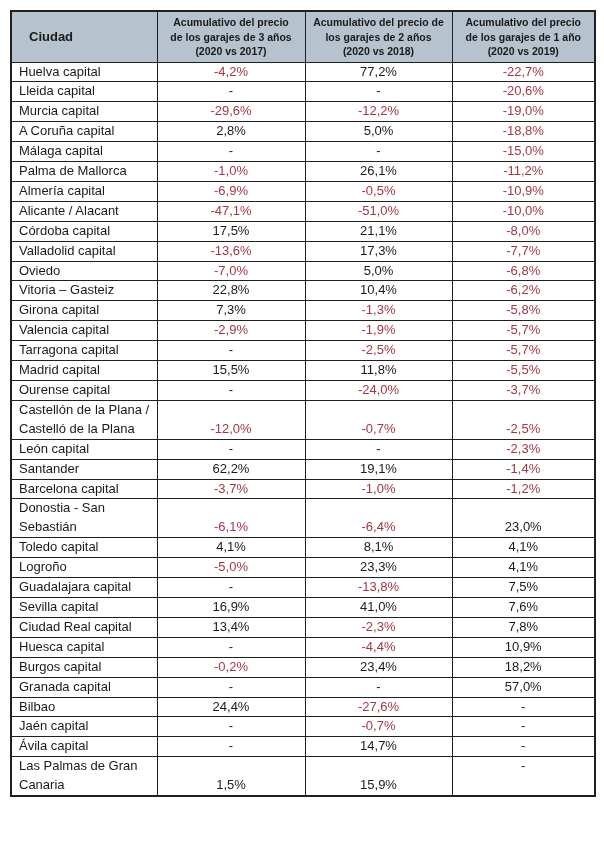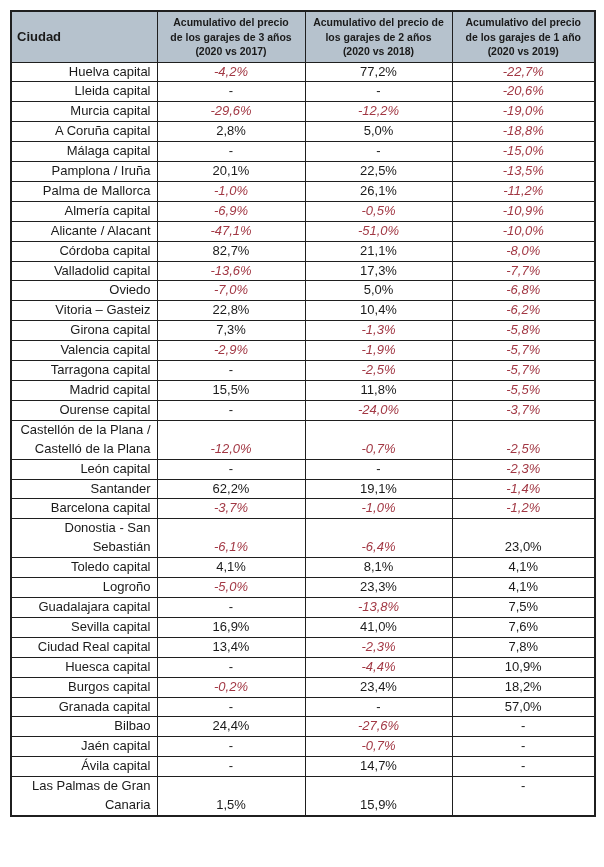--- a/index.html
+++ b/index.html
@@ -33,41 +33,40 @@
     font-size: 10.5px;
     line-height: 14.5px;
     vertical-align: middle;
     white-space: pre-line;
     padding: 3px 2px;
     color: var(--text, #1a1a1a);
   }
   .garage-table th.city-h {
     text-align: left;
     font-size: 13px;
-    padding-left: 5px;
+    padding-left: 17px;
     white-space: normal;
   }
   .garage-table td {
     font-size: 13px;
     line-height: 18.9px;
     height: 18.9px;
     vertical-align: bottom;
     padding: 0;
     white-space: pre-line;
   }
   .garage-table td.city {
-    text-align: right;
+    text-align: left;
     padding: 0 6px 0 7px;
   }
   .garage-table td.val {
     text-align: center;
   }
   .garage-table td.neg {
     color: var(--negative, #a23844);
-    font-style: italic;
   }
 </style>
 </head>
 <body>
 
 <div class="page">
   <table class="garage-table">
     <colgroup>
       <col style="width:146px">
       <col style="width:148px">
@@ -113,46 +112,40 @@
           <td class="val">5,0%</td>
           <td class="val neg">-18,8%</td>
         </tr>
         <tr>
           <td class="city">Málaga capital</td>
           <td class="val">-</td>
           <td class="val">-</td>
           <td class="val neg">-15,0%</td>
         </tr>
         <tr>
-          <td class="city">Pamplona / Iruña</td>
-          <td class="val">20,1%</td>
-          <td class="val">22,5%</td>
-          <td class="val neg">-13,5%</td>
-        </tr>
-        <tr>
           <td class="city">Palma de Mallorca</td>
           <td class="val neg">-1,0%</td>
           <td class="val">26,1%</td>
           <td class="val neg">-11,2%</td>
         </tr>
         <tr>
           <td class="city">Almería capital</td>
           <td class="val neg">-6,9%</td>
           <td class="val neg">-0,5%</td>
           <td class="val neg">-10,9%</td>
         </tr>
         <tr>
           <td class="city">Alicante / Alacant</td>
           <td class="val neg">-47,1%</td>
           <td class="val neg">-51,0%</td>
           <td class="val neg">-10,0%</td>
         </tr>
         <tr>
           <td class="city">Córdoba capital</td>
-          <td class="val">82,7%</td>
+          <td class="val">17,5%</td>
           <td class="val">21,1%</td>
           <td class="val neg">-8,0%</td>
         </tr>
         <tr>
           <td class="city">Valladolid capital</td>
           <td class="val neg">-13,6%</td>
           <td class="val">17,3%</td>
           <td class="val neg">-7,7%</td>
         </tr>
         <tr>

